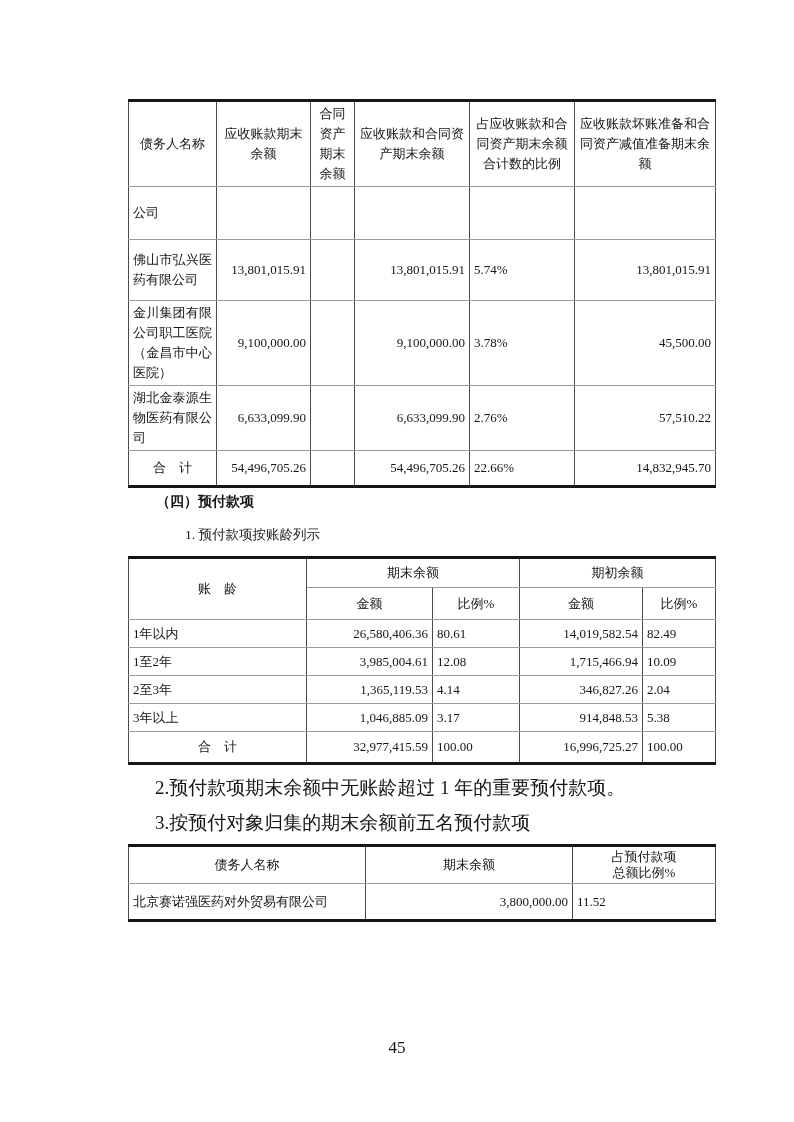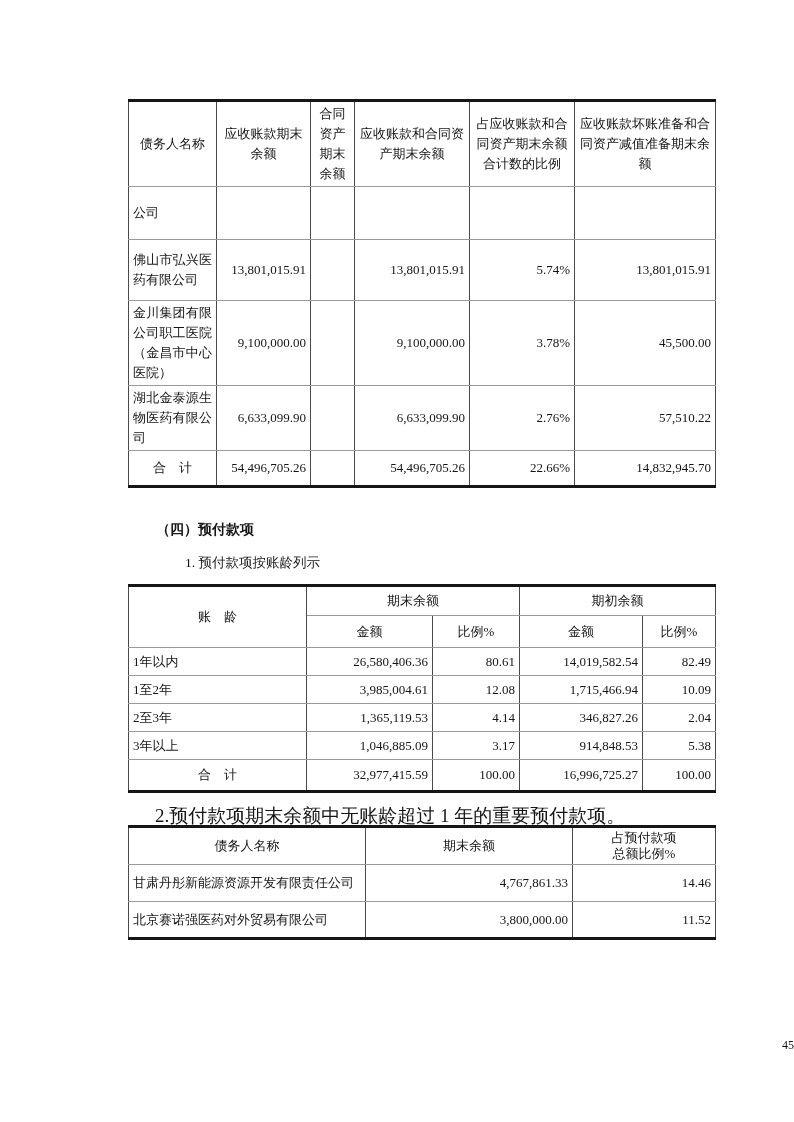--- a/index.html
+++ b/index.html
@@ -38,48 +38,48 @@
     border-bottom: 1px solid #9a9a9a;
     font-weight: normal;
     vertical-align: middle;
     padding: 2px 4px;
     line-height: 20px;
     overflow: hidden;
   }
   .hdr { text-align: center; }
   .c-name { text-align: justify; text-justify: inter-character; padding-left: 6px; padding-right: 6px; }
   .c-num { text-align: right; padding-right: 10px; }
-  .c-pct { text-align: right; }
+  .c-pct { text-align: left; }
   .c-center { text-align: center; }
   .v-top { vertical-align: top; padding-top: 3px; }
   .section-heading {
     font-weight: bold;
     font-size: 14px;
-    margin: 33px 0 0 28px;
+    margin: 5px 0 0 28px;
     line-height: 18px;
   }
   .list-item-1 {
     font-size: 13.5px;
     margin: 15px 0 12px 57px;
     line-height: 18px;
   }
   .para {
     font-size: 19px;
     margin-left: 27px;
     line-height: 18px;
   }
   .para-2 { margin-top: 14px; }
   .para-3 { margin-top: 17px; margin-bottom: 12px; }
   .page-number {
     position: absolute;
     top: 1038px;
     left: 0;
     width: 100%;
-    text-align: right;
-    font-size: 12px;
+    text-align: center;
+    font-size: 17px;
   }
 </style>
 </head>
 <body>
 
 <div class="page">
   <div class="content">
 
     <table class="doc-table">
       <colgroup>
@@ -197,39 +197,35 @@
         <td class="c-center">合　计</td>
         <td class="c-num">32,977,415.59</td>
         <td class="c-pct">100.00</td>
         <td class="c-num">16,996,725.27</td>
         <td class="c-pct">100.00</td>
       </tr>
     </tbody>
       </table>
 
     <div class="para para-2">2.预付款项期末余额中无账龄超过 1 年的重要预付款项。</div>
+    <div class="para para-3">3.按预付对象归集的期末余额前五名预付款项</div>
 
     <table class="doc-table">
       <colgroup>
         <col style="width:237px">
           <col style="width:207px">
           <col style="width:143px">
       </colgroup>
       <tbody>
           <tr style="height:36px">
         <th class="hdr">债务人名称</th>
         <th class="hdr">期末余额</th>
         <th class="hdr" style="line-height:16px;"><span>占预付款项</span><br><span>总额比例%</span></th>
       </tr>
       <tr style="height:37px">
-        <td class="c-name">甘肃丹彤新能源资源开发有限责任公司</td>
-        <td class="c-num">4,767,861.33</td>
-        <td class="c-pct">14.46</td>
-      </tr>
-      <tr style="height:37px">
         <td class="c-name">北京赛诺强医药对外贸易有限公司</td>
         <td class="c-num">3,800,000.00</td>
         <td class="c-pct">11.52</td>
       </tr>
     </tbody>
       </table>
 
   </div>
 
   <div class="page-number">45</div>

